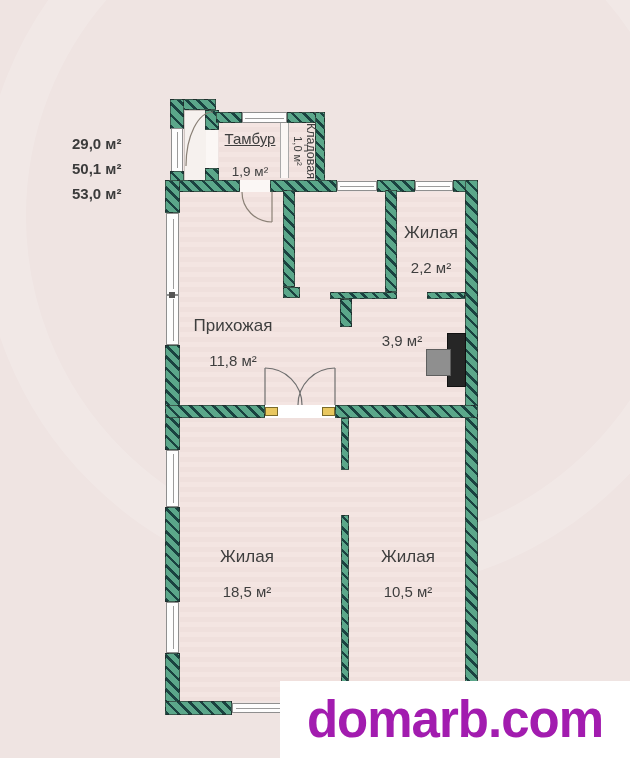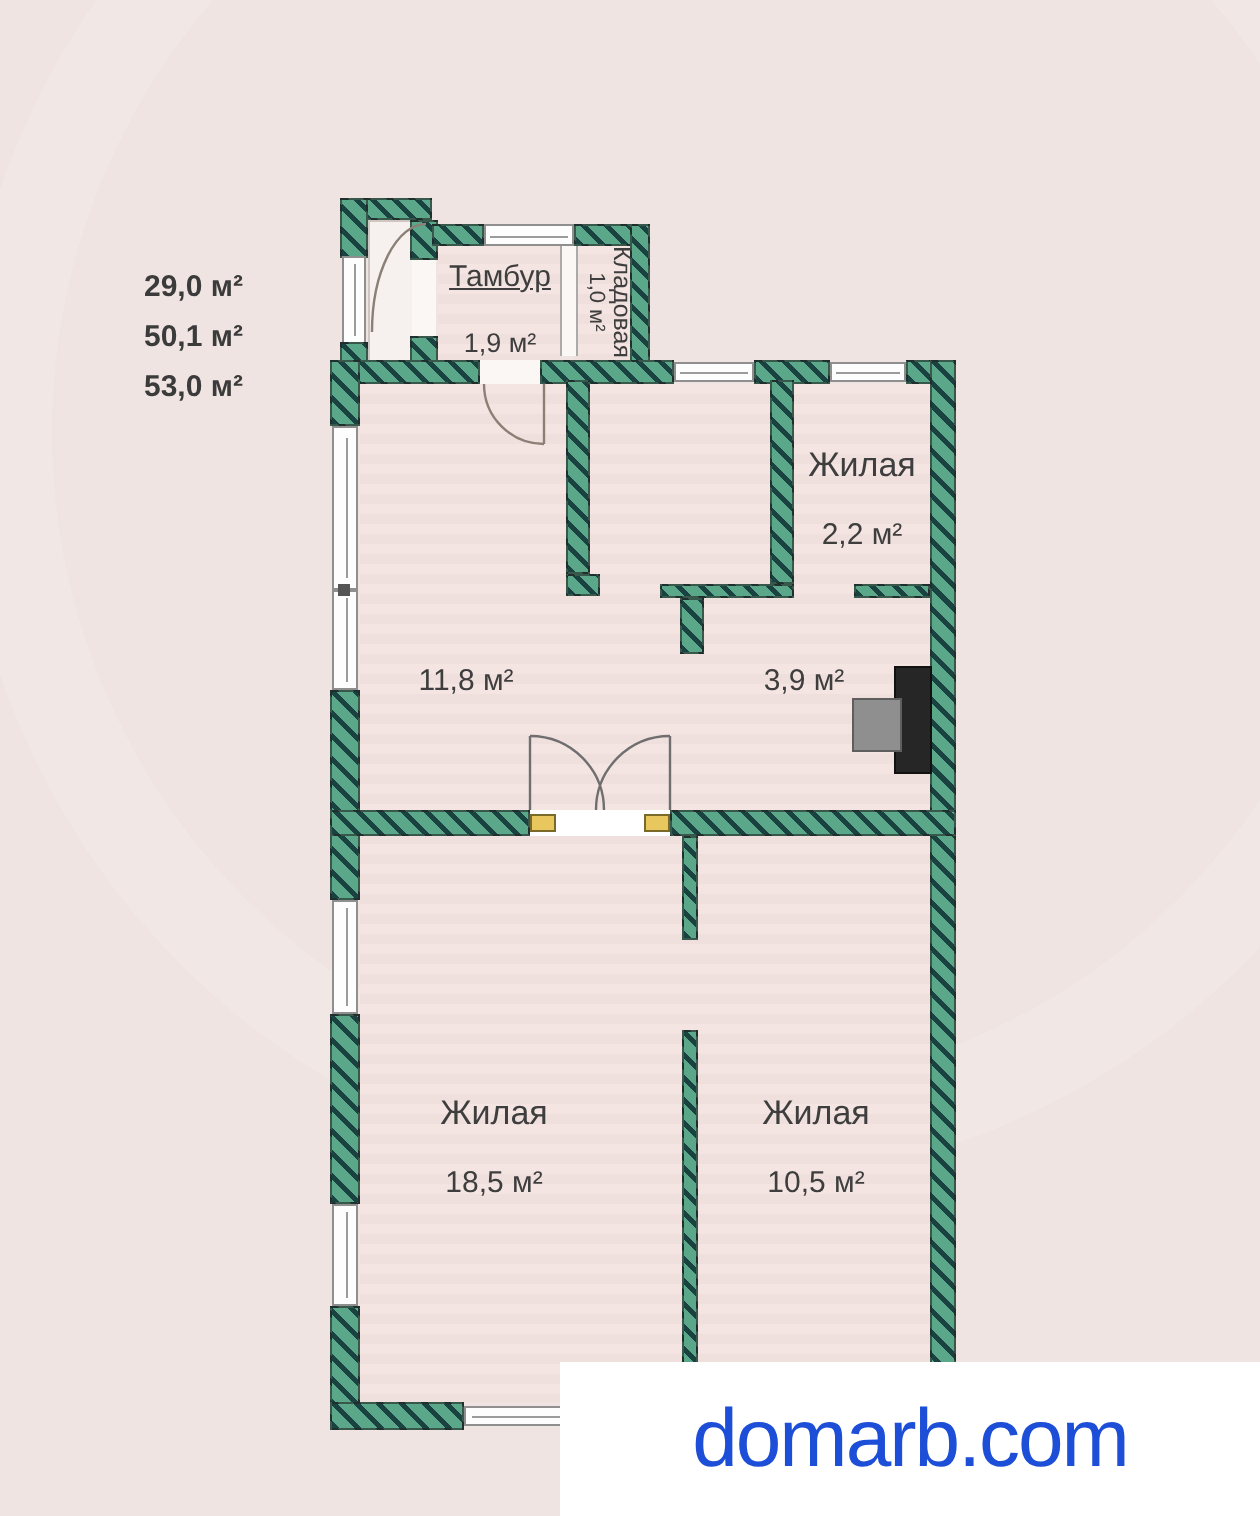--- a/index.html
+++ b/index.html
@@ -25,21 +25,21 @@
   .room-label.small .room-name{font-size:15px;line-height:18px;text-decoration:underline;}
   .room-label.small .room-area{font-size:13.5px;line-height:16px;}
   .room-label.rot{transform:rotate(90deg);transform-origin:center center;}
   .room-label.rot .room-name{font-size:12.5px;line-height:14px;}
   .room-label.rot .room-area{font-size:11px;line-height:12px;margin-top:0;}
   .summary{position:absolute;left:72px;top:119px;color:#3b3b3b;font-size:15px;
            font-weight:600;line-height:25px;z-index:6;margin-top:12px;}
   .svgo{position:absolute;left:0;top:0;z-index:4;pointer-events:none;}
   .brand-band{position:absolute;left:280px;top:681px;width:350px;height:77px;background:#ffffff;
               z-index:9;display:flex;align-items:center;justify-content:center;}
-  .brand-text{color:#1d4ed8;font-size:41px;font-weight:400;letter-spacing:-1px;}
+  .brand-text{color:#a21caf;font-size:51px;font-weight:700;letter-spacing:-1px;}
   .z1{z-index:1}.z2{z-index:2}.z3{z-index:3}.z4{z-index:4}
 </style>
 </head>
 <body>
 
 <div id="canvas">
 
   <div class="sheen" style="left:-20px;top:-160px;width:660px;height:660px;"></div>
 
   <div class="floor z1" style="left:180px;top:192px;width:285px;height:509px;"></div>
@@ -144,20 +144,21 @@
     <div class="room-area">1,0 м²</div>
   </div>
 
 
   <div class="room-label" style="left:391px;top:223px;width:80px;">
     <div class="room-name">Жилая</div>
     <div class="room-area">2,2 м²</div>
   </div>
 
   <div class="room-label" style="left:185px;top:316px;width:96px;">
+    <div class="room-name">Прихожая</div>
     <div class="room-area">11,8 м²</div>
   </div>
 
   <div class="room-label" style="left:354px;top:316px;width:96px;">
     <div class="room-area">3,9 м²</div>
   </div>
 
   <div class="room-label" style="left:199px;top:547px;width:96px;">
     <div class="room-name">Жилая</div>
     <div class="room-area">18,5 м²</div>

